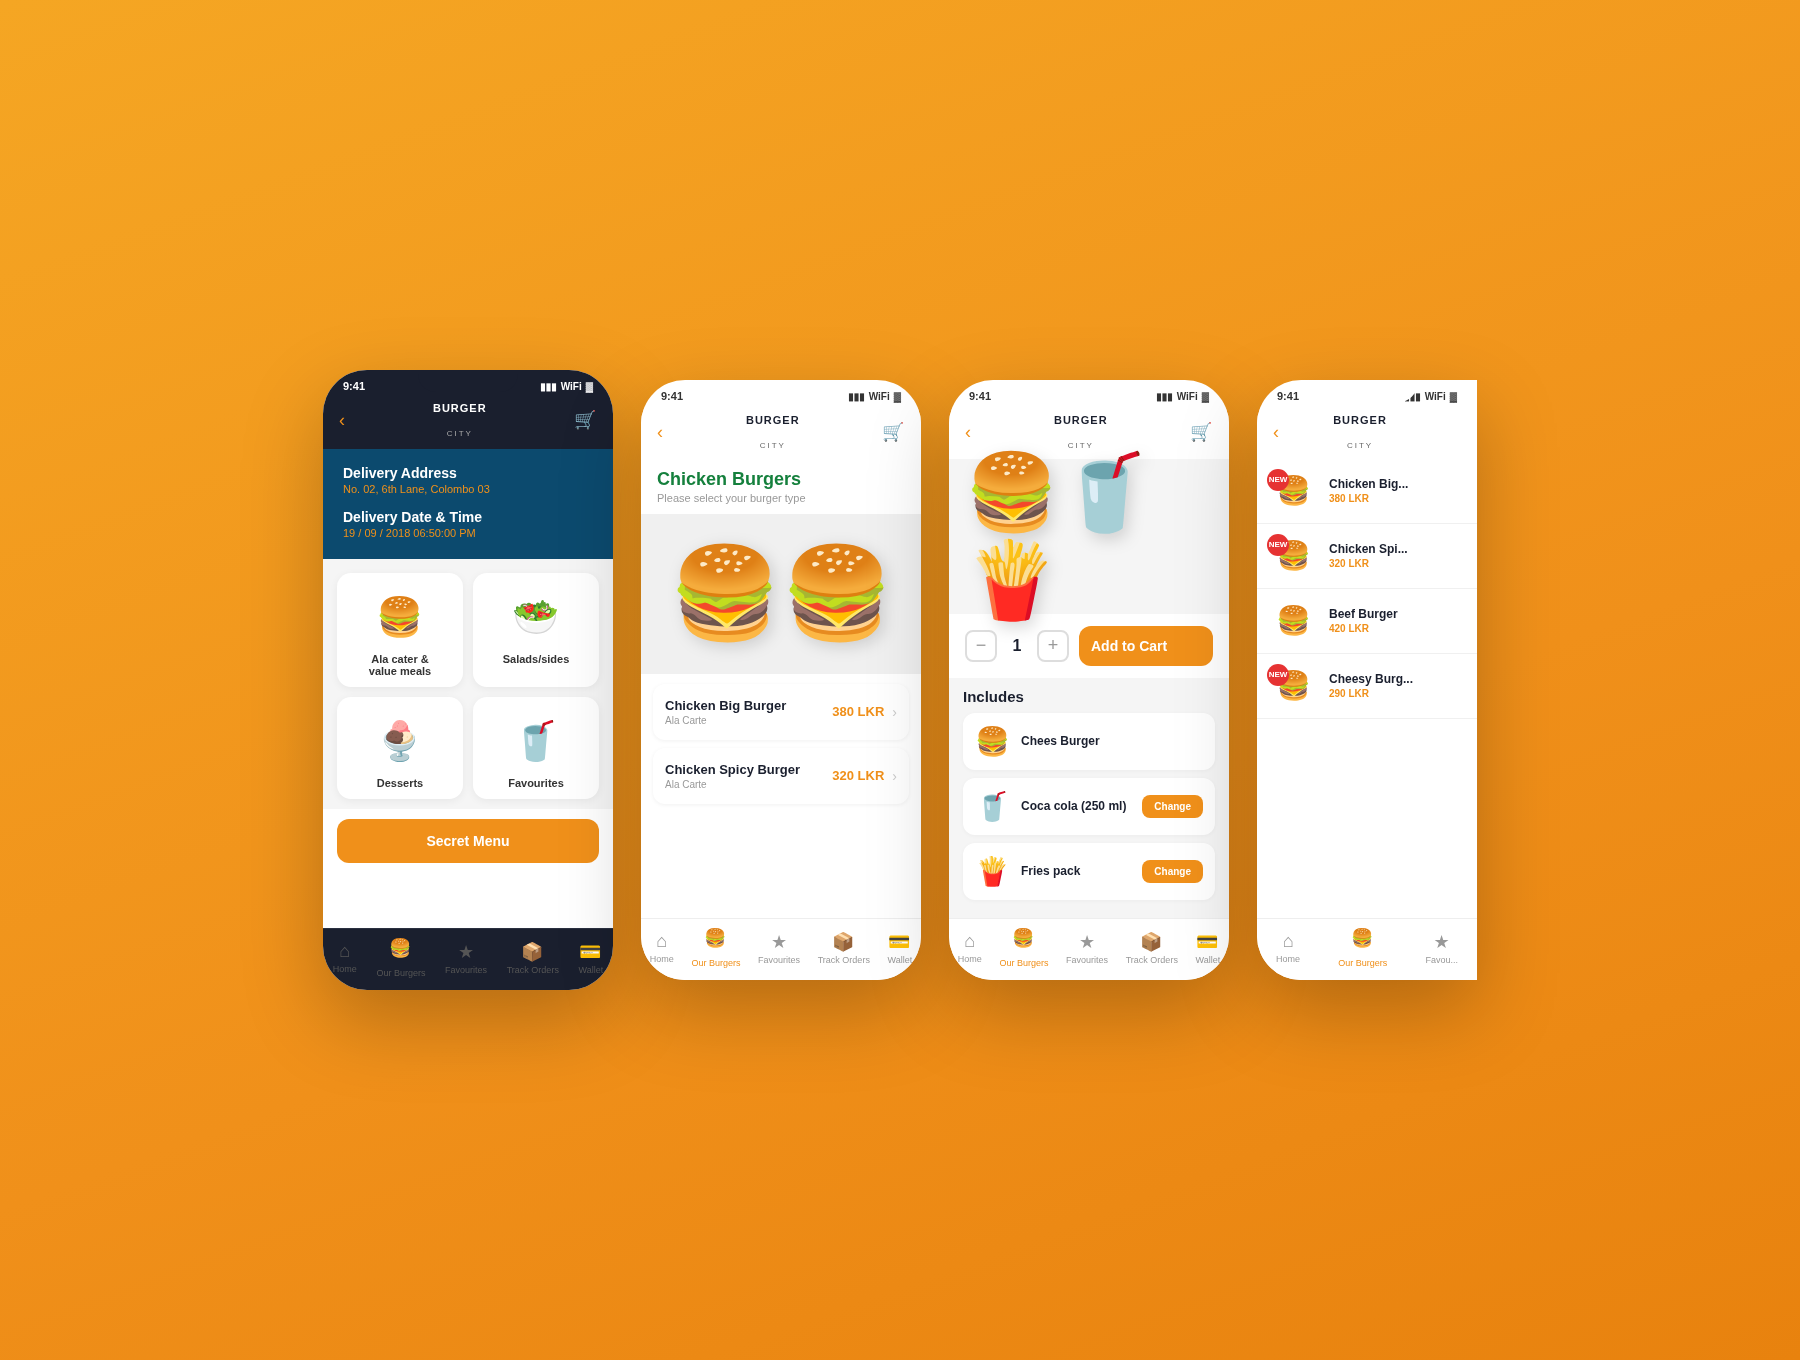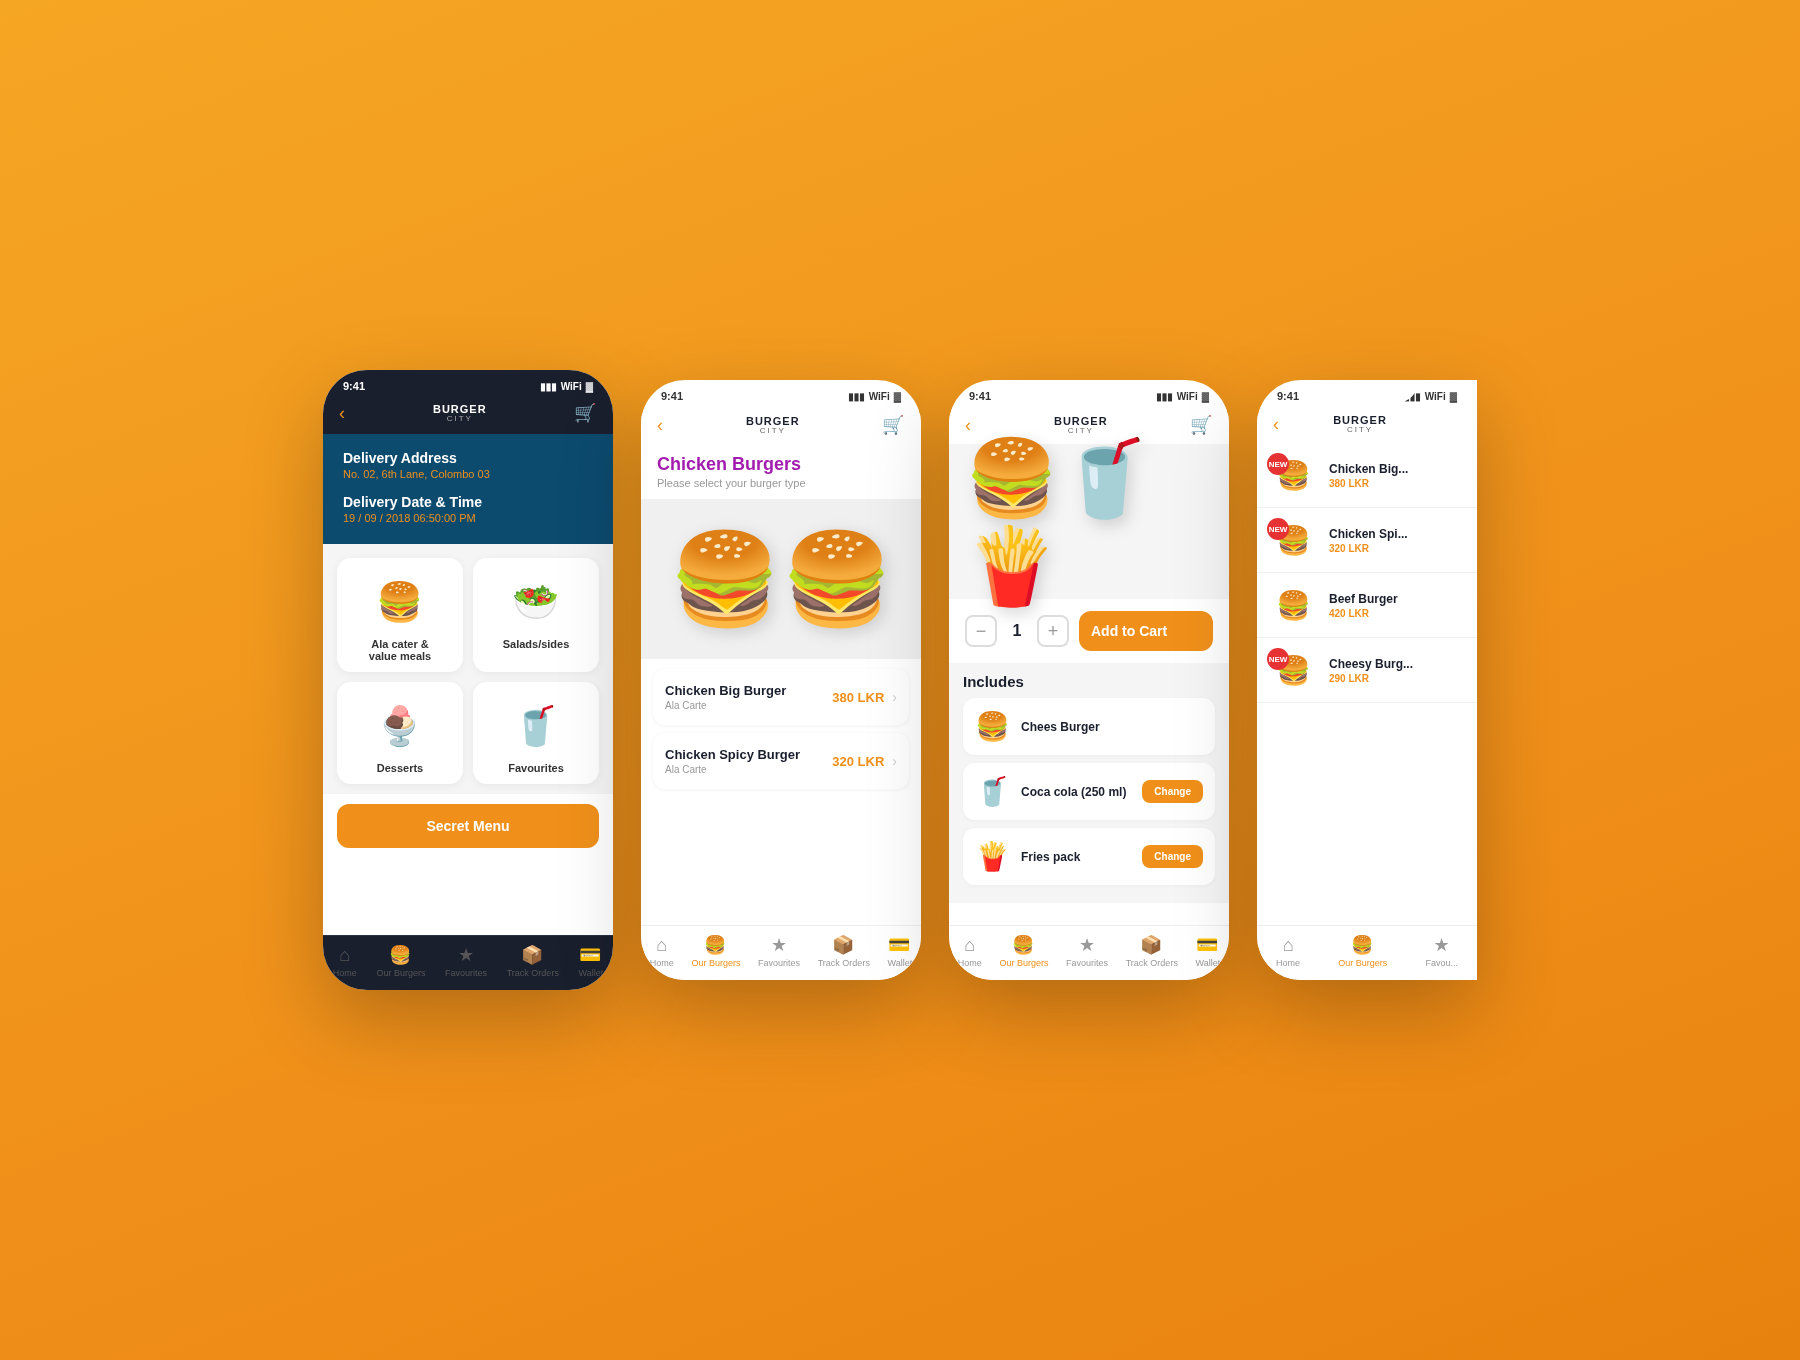--- a/index.html
+++ b/index.html
@@ -68,21 +68,21 @@
       display: flex;
       align-items: center;
       justify-content: space-between;
       padding: 6px 16px 8px;
       background: #fff;
     }
     .phone-1 .app-header { background: #1a1f2e; }
     .app-logo { text-align: center; line-height: 1.1; }
     .app-logo-text { font-size: 11px; font-weight: 900; letter-spacing: 1px; color: #1a1f2e; }
     .phone-1 .app-logo-text { color: #fff; }
-    .app-logo-sub { font-size: 8px; font-weight: 400; color: #666; letter-spacing: 2px; }
+    .app-logo-sub { font-size: 8px; font-weight: 400; color: #666; letter-spacing: 2px; margin-top: 16px; }
     .phone-1 .app-logo-sub { color: #aaa; }
     .back-arrow { color: #f0901a; font-size: 18px; font-weight: 300; cursor: pointer; }
     .cart-icon { color: #f0901a; font-size: 18px; }
 
     
     .dark-section {
       background: #0c4a6e;
       padding: 16px 20px 20px;
       color: #fff;
     }
@@ -152,24 +152,24 @@
     .nav-item {
       display: flex;
       flex-direction: column;
       align-items: center;
       gap: 2px;
       cursor: pointer;
     }
     .nav-icon { font-size: 18px; color: #999; }
     .nav-icon.active { color: #f0901a; }
     .nav-label { font-size: 9px; color: #999; text-align: center; }
-    .nav-label.active { color: #f0901a; }
+    .nav-label.active { color: #f0901a; margin-top: 7px; }
     .phone-1 .nav-icon { color: #555; }
     .phone-1 .nav-label { color: #555; }
-    .page-title { font-size: 18px; font-weight: 800; color: #a21caf; padding: 10px 16px 2px; background: #fff; }
+    .page-title { font-size: 18px; font-weight: 800; color: #15803d; padding: 10px 16px 2px; background: #fff; }
     .page-subtitle { font-size: 11px; color: #999; padding: 0 16px 10px; background: #fff; }
 
     .burger-hero {
       background: #f0f0f0;
       display: flex;
       align-items: center;
       justify-content: center;
       padding: 20px;
       height: 160px;
     }

